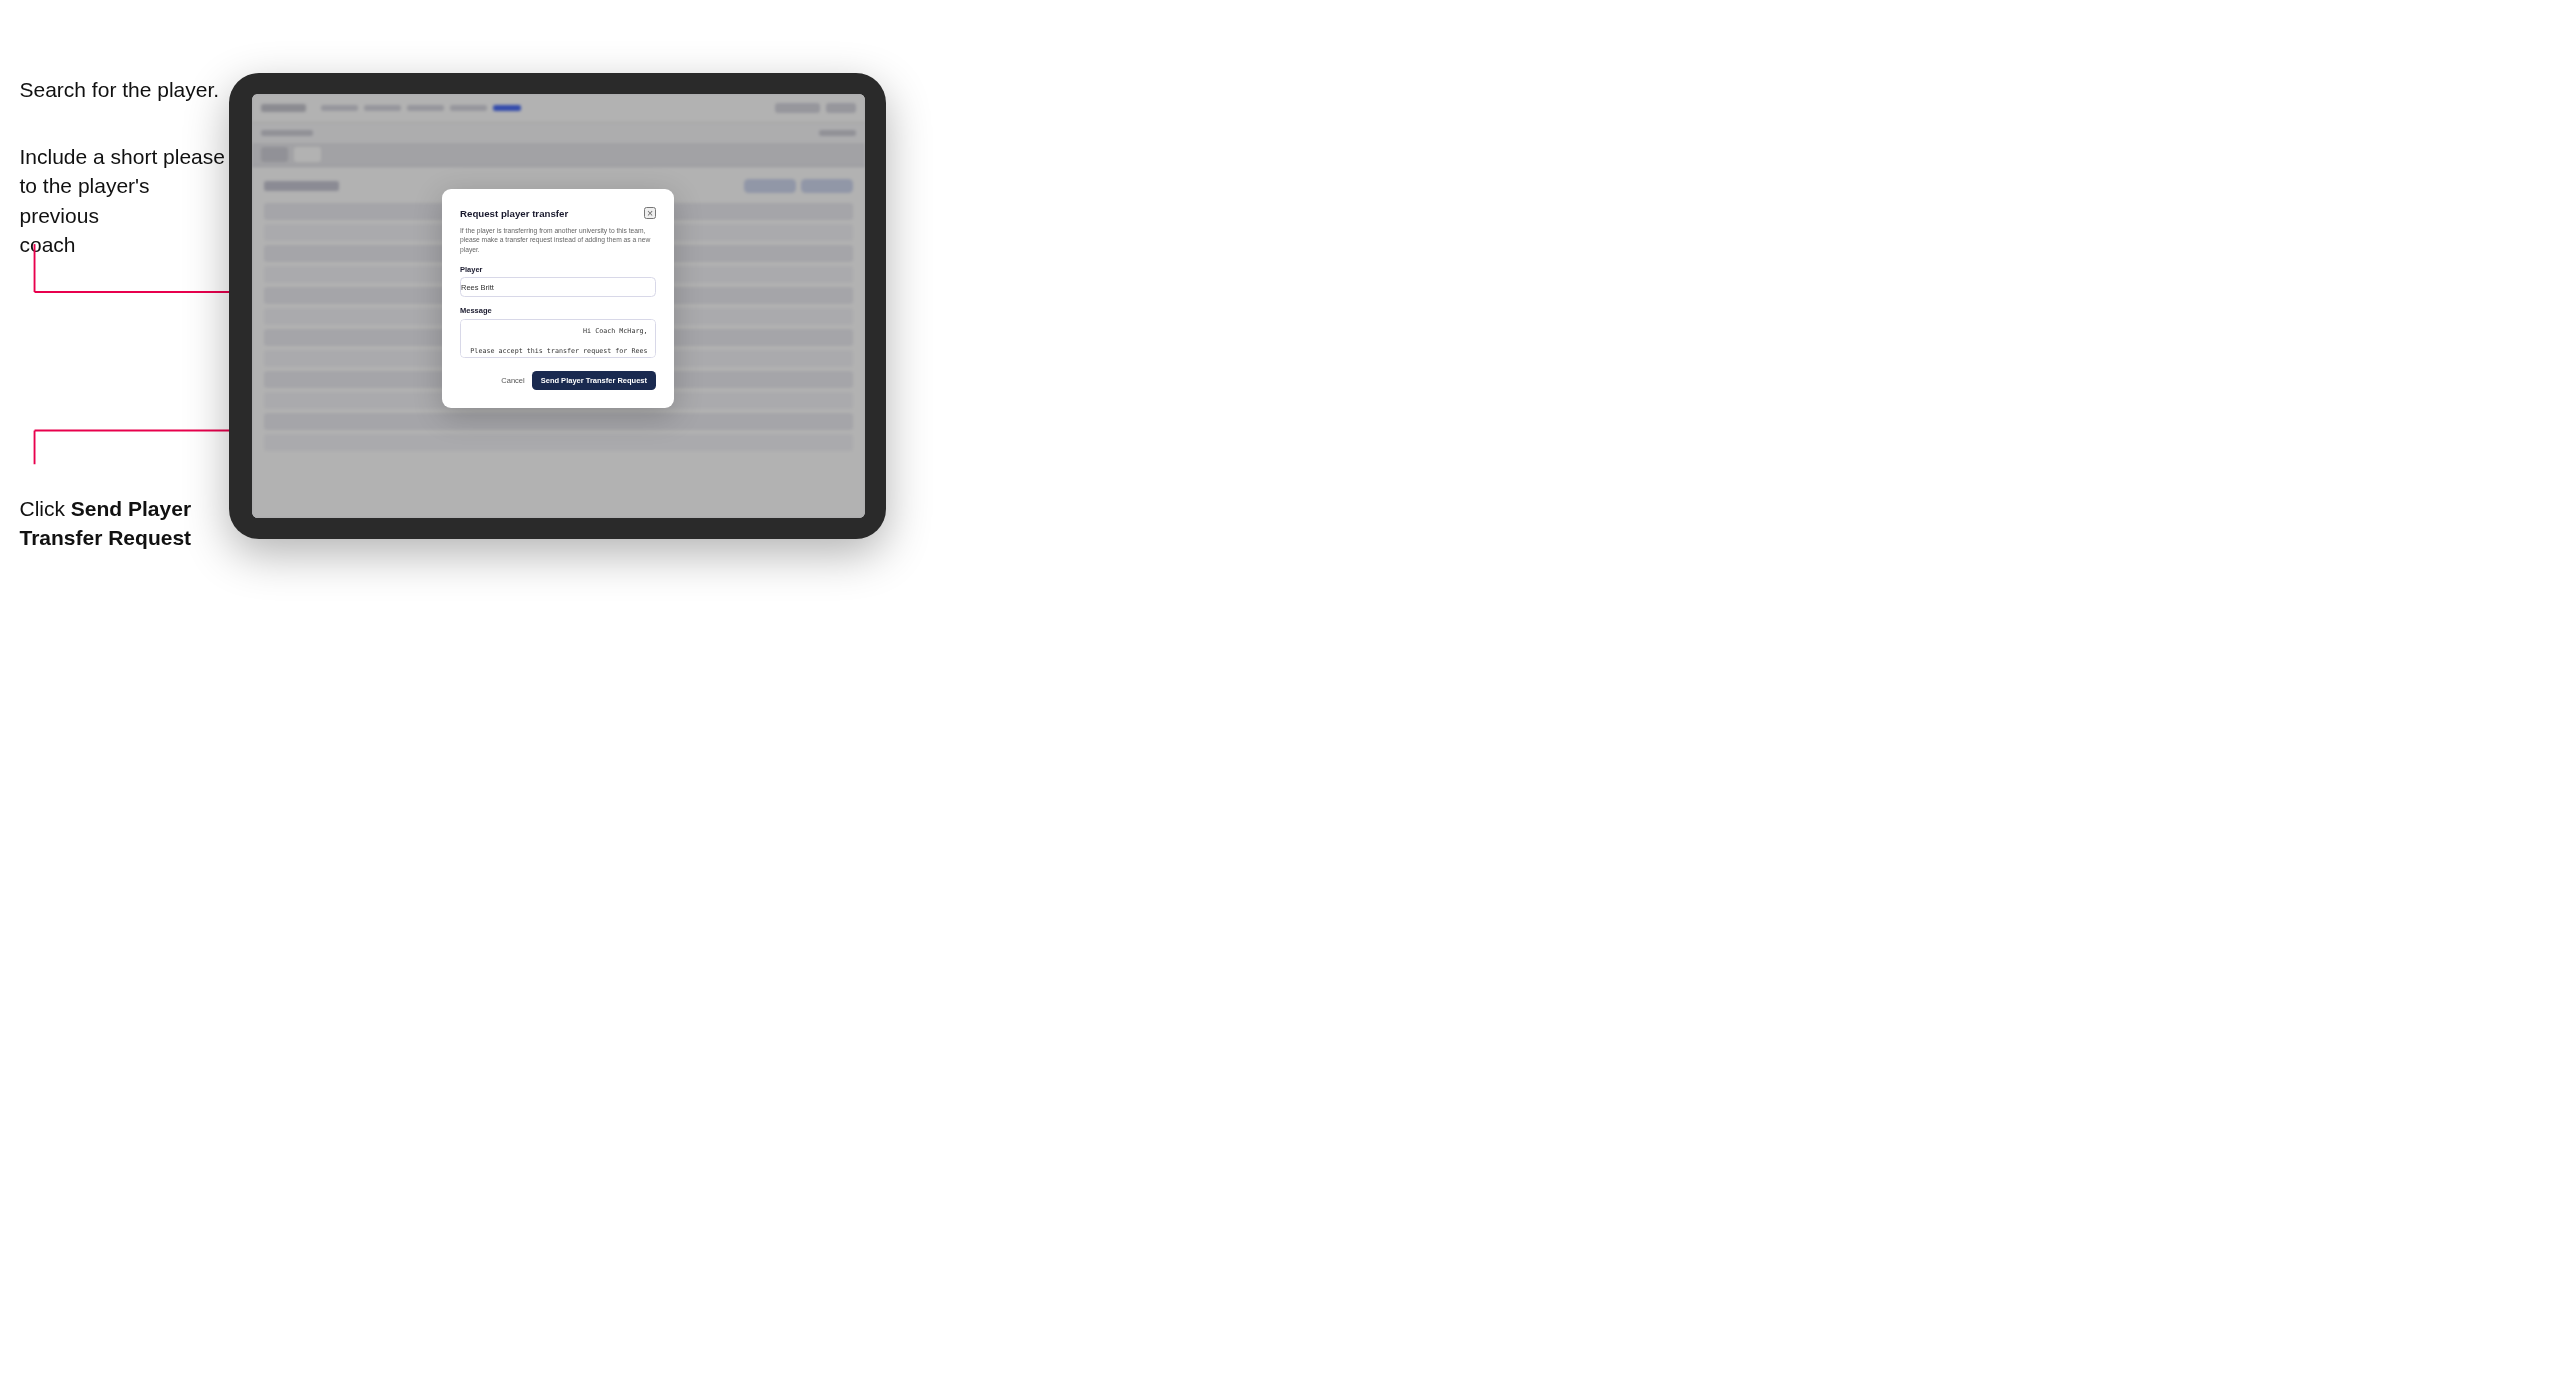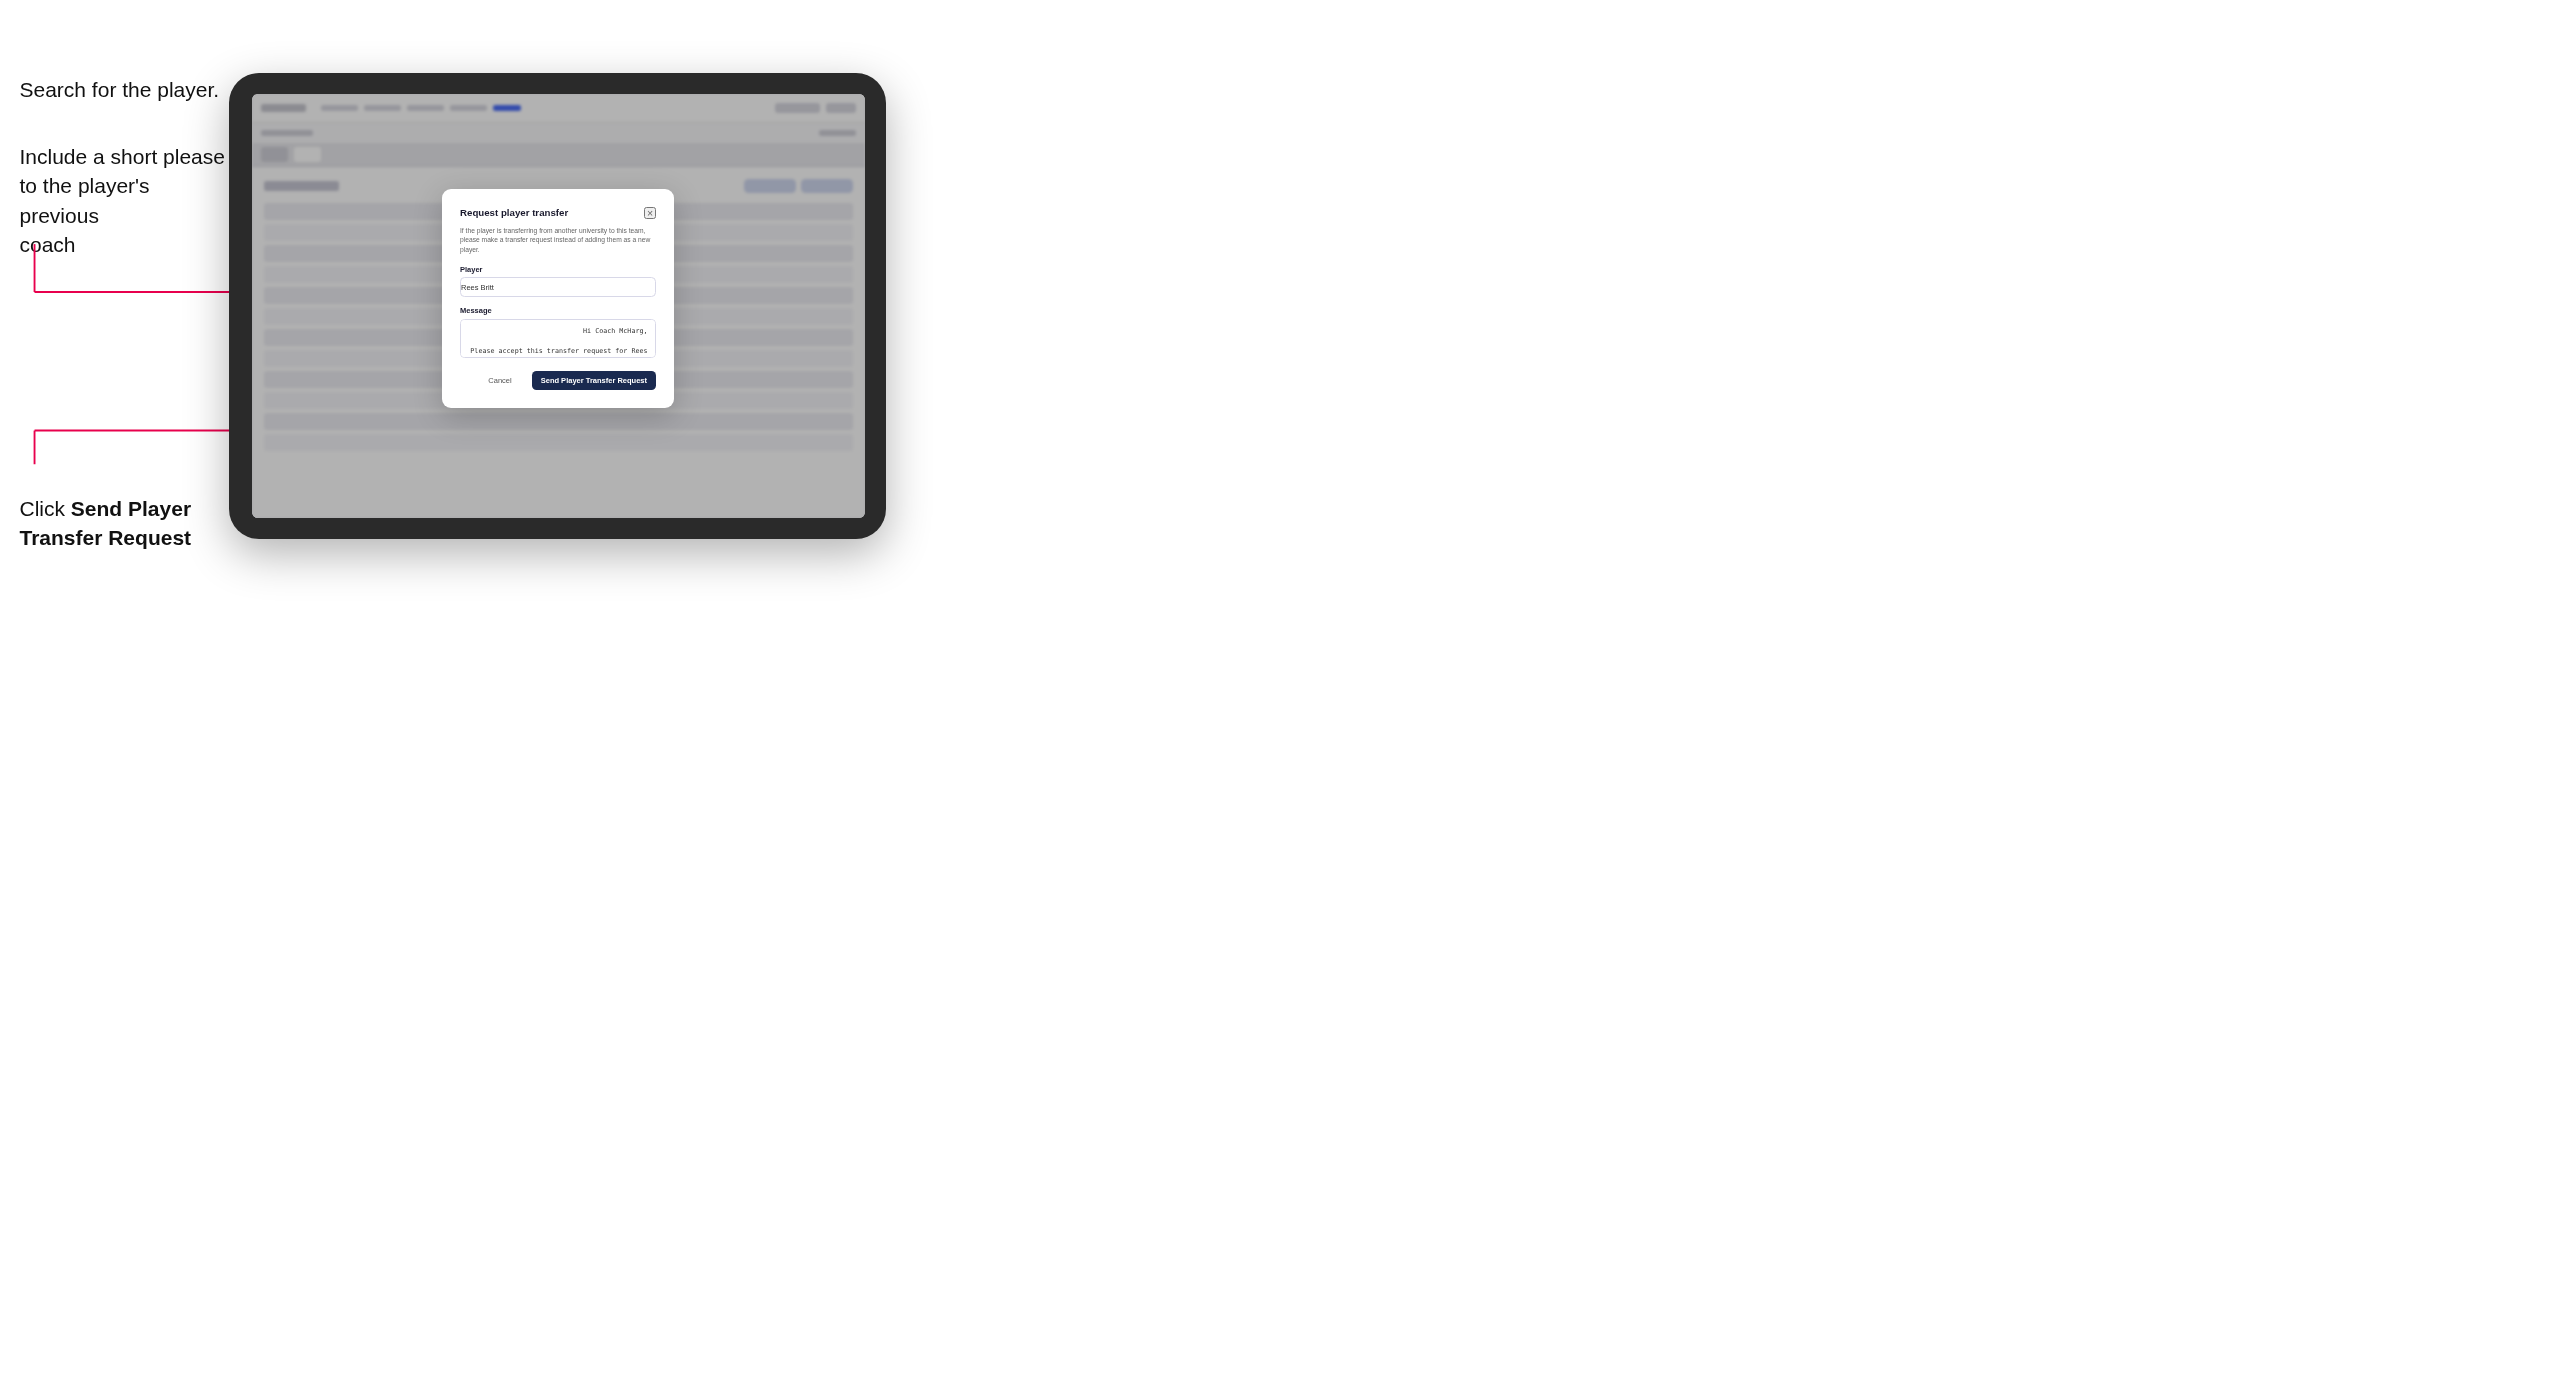--- a/index.html
+++ b/index.html
@@ -231,21 +231,21 @@
       border-radius: 9px;
       padding: 18px;
       width: 232px;
       box-shadow: 0 7.5px 30px rgba(0,0,0,0.2);
       position: relative;
       margin-top: -15px;
     }
 
     .modal-header {
       display: flex;
-      align-items: center;
+      align-items: flex-end;
       justify-content: space-between;
       margin-bottom: 7.5px;
     }
 
     .modal-title {
       font-size: 9.7px;
       font-weight: 700;
       color: #1a1a2e;
     }
 
@@ -298,21 +298,21 @@
       outline: none;
       resize: none;
       line-height: 1.5;
       text-align: right;
     }
 
     .modal-footer {
       display: flex;
       align-items: center;
       justify-content: flex-end;
-      gap: 14px;
+      gap: 1px;
     }
 
     .btn-cancel {
       background: transparent;
       border: none;
       font-size: 7.5px;
       color: #555;
       cursor: pointer;
       padding: 3px 6px;
     }

